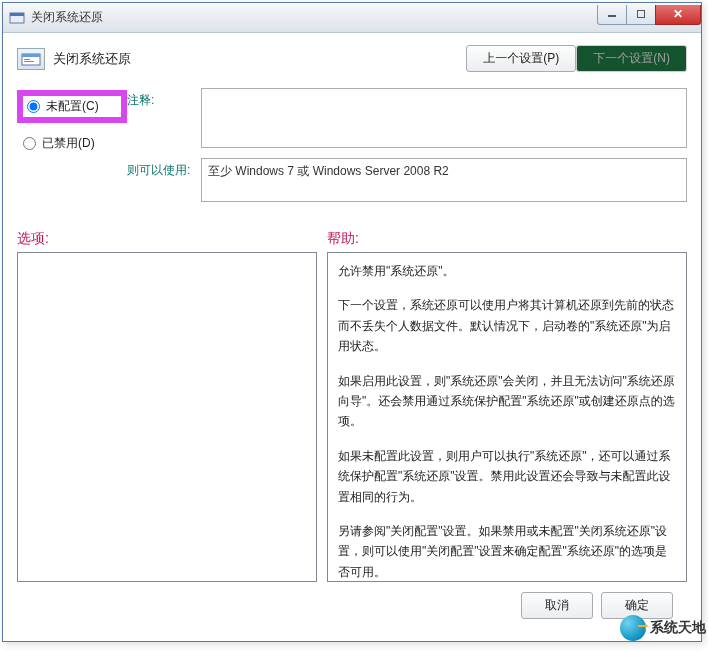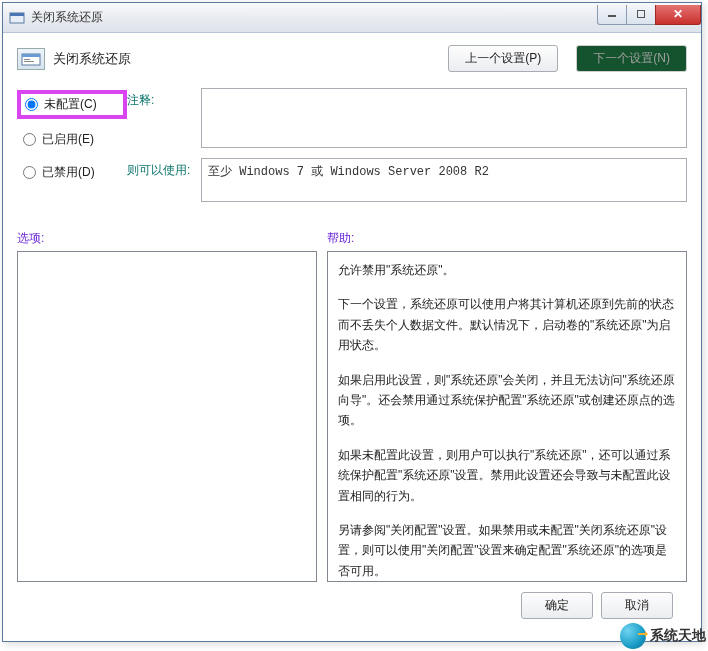--- a/index.html
+++ b/index.html
@@ -100,21 +100,21 @@
       font-size: 14px;
       color: #2a5a8a;
     }
     .header-title {
       font-size: 13px;
       color: #1a1a1a;
       flex: 1;
     }
     .nav-buttons {
       display: flex;
-      gap: 18px;
+      gap: 0;
       padding-left: 16px;
     }
     .btn {
       background: linear-gradient(to bottom, #fdfdfd, #ebedf0);
       border: 1px solid #a7acb2;
       border-radius: 3px;
       padding: 4px 16px;
       font-size: 12px;
       font-family: inherit;
       color: #222;
@@ -136,21 +136,21 @@
     }
     .radio-item {
       display: flex;
       align-items: center;
       padding: 4px 6px;
       margin-bottom: 8px;
       font-size: 12px;
       color: #222;
     }
     .radio-item.highlighted {
-      border: 4px solid #d946ef;
+      border: 6px solid #d946ef;
       padding: 2px 4px;
     }
     .radio-item input[type="radio"] {
       margin-right: 6px;
     }
     .fields-col {
       flex: 1;
       display: flex;
       flex-direction: column;
     }
@@ -178,30 +178,29 @@
     }
     .platform-box {
       flex: 1;
       height: 44px;
       border: 1px solid #abadb3;
       background: #fff;
       padding: 4px 6px;
       font-size: 12px;
       color: #333;
       overflow: auto;
-      font-family: Liberation Mono, monospace;
     }
     .labels-row {
       display: flex;
       margin-top: 18px;
       margin-bottom: 4px;
     }
     .labels-row span {
-      font-size: 12px;
-      color: #6d28d9;
+      font-size: 14px;
+      color: #be185d;
     }
     .labels-row .left-label { width: 310px; }
     .panes-row {
       display: flex;
       flex: 1;
       gap: 10px;
       min-height: 0;
     }
     .pane {
       border: 1px solid #828790;
@@ -234,21 +233,21 @@
     .footer {
       padding: 10px 14px;
       display: flex;
       justify-content: flex-end;
       gap: 8px;
     }
     .footer .btn { min-width: 72px; }
     .watermark {
       position: absolute;
       right: 2px;
-      bottom: 2px;
+      bottom: 10px;
       display: flex;
       align-items: center;
       font-size: 14px;
       color: #333;
       font-weight: bold;
     }
     .watermark .globe {
       width: 26px;
       height: 26px;
       border-radius: 50%;
@@ -309,24 +308,20 @@
     </div>
 
     <div class="config-row">
       <div class="radio-group">
         <label class="radio-item highlighted">
           <input type="radio" name="state" checked="" style="">
           <span>未配置(C)</span>
         </label>
         <label class="radio-item">
           <input type="radio" name="state" style="">
-          <span>已启用(E)</span>
-        </label>
-        <label class="radio-item">
-          <input type="radio" name="state" style="">
           <span>已禁用(D)</span>
         </label>
       </div>
 
       <div class="fields-col">
         <div class="field-row">
           <div class="field-label">注释:</div>
           <textarea class="comment-box" style=""></textarea>
         </div>
         <div class="field-row">
@@ -348,22 +343,22 @@
       <div class="pane help-pane" id="help-pane">
           <p>允许禁用"系统还原"。</p>
           <p>下一个设置，系统还原可以使用户将其计算机还原到先前的状态而不丢失个人数据文件。默认情况下，启动卷的"系统还原"为启用状态。</p>
           <p>如果启用此设置，则"系统还原"会关闭，并且无法访问"系统还原向导"。还会禁用通过系统保护配置"系统还原"或创建还原点的选项。</p>
           <p>如果未配置此设置，则用户可以执行"系统还原"，还可以通过系统保护配置"系统还原"设置。禁用此设置还会导致与未配置此设置相同的行为。</p>
           <p>另请参阅"关闭配置"设置。如果禁用或未配置"关闭系统还原"设置，则可以使用"关闭配置"设置来确定配置"系统还原"的选项是否可用。</p>
         </div>
     </div>
 
     <div class="footer">
+      <button class="btn">取消</button>
       <button class="btn">确定</button>
-      <button class="btn">取消</button>
     </div>
 
   </div>
 </div>
 
 <div class="watermark">
   <div class="globe"></div>
   <span>系统天地</span>
 </div>
 

